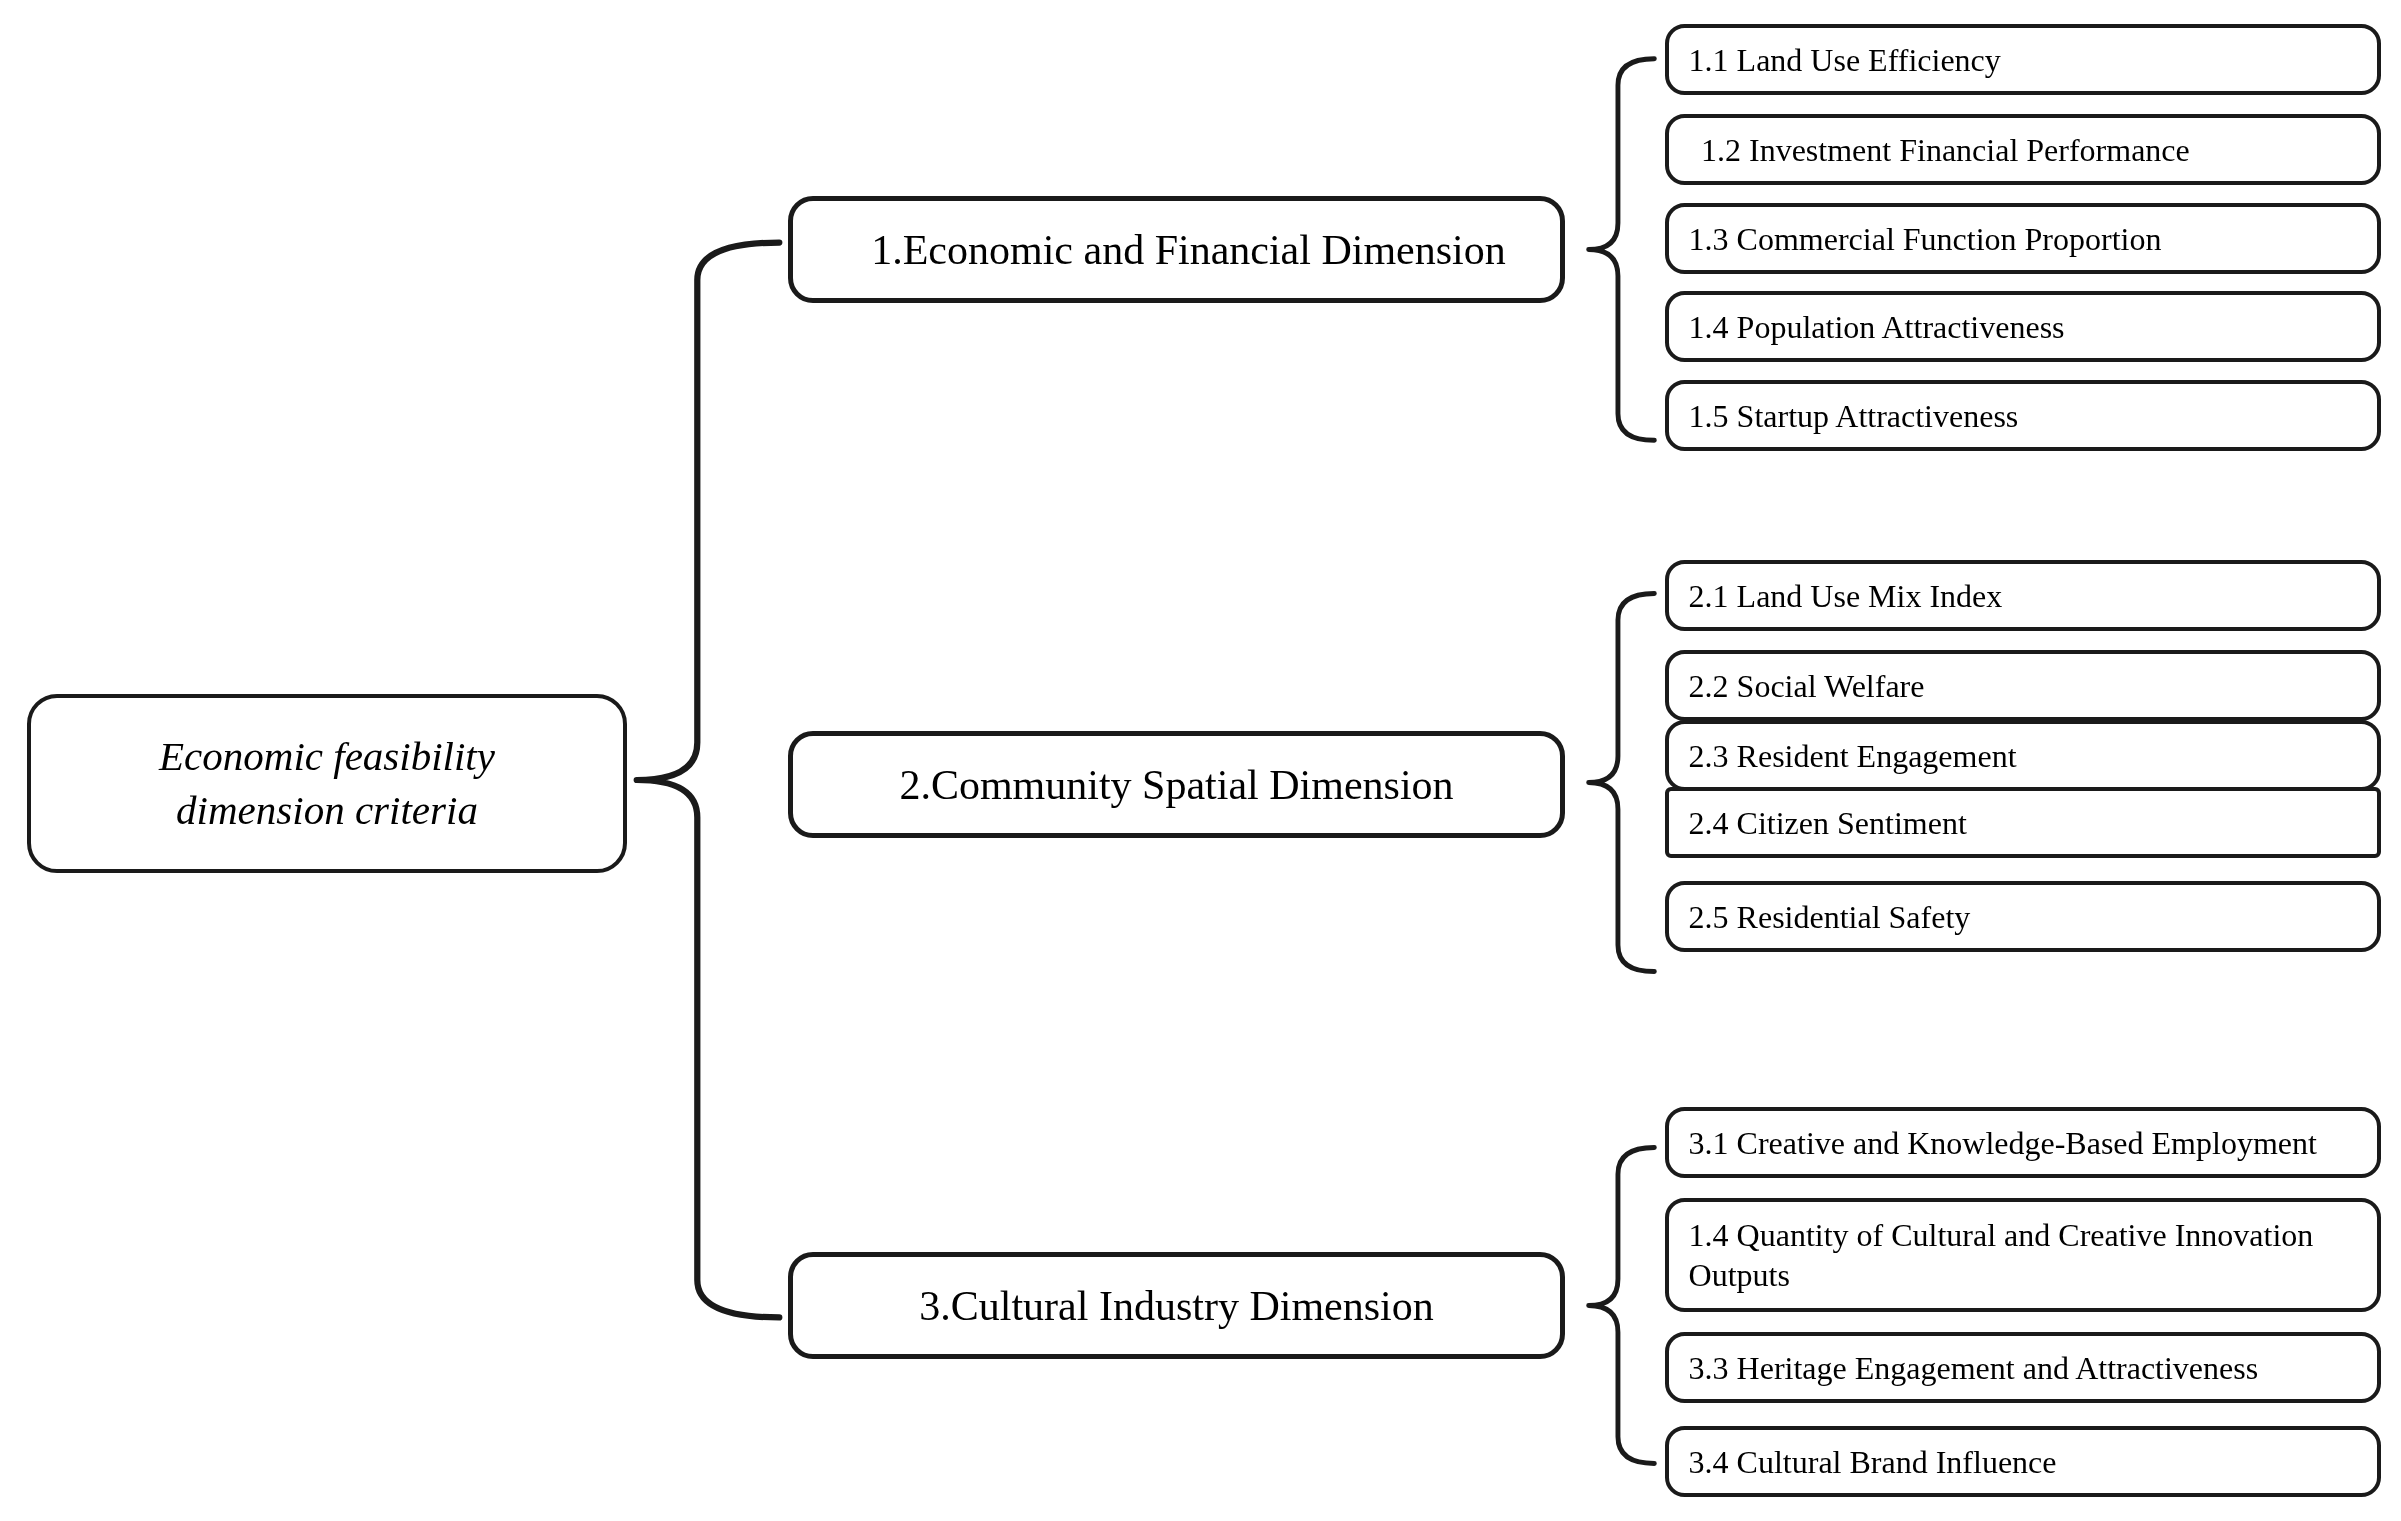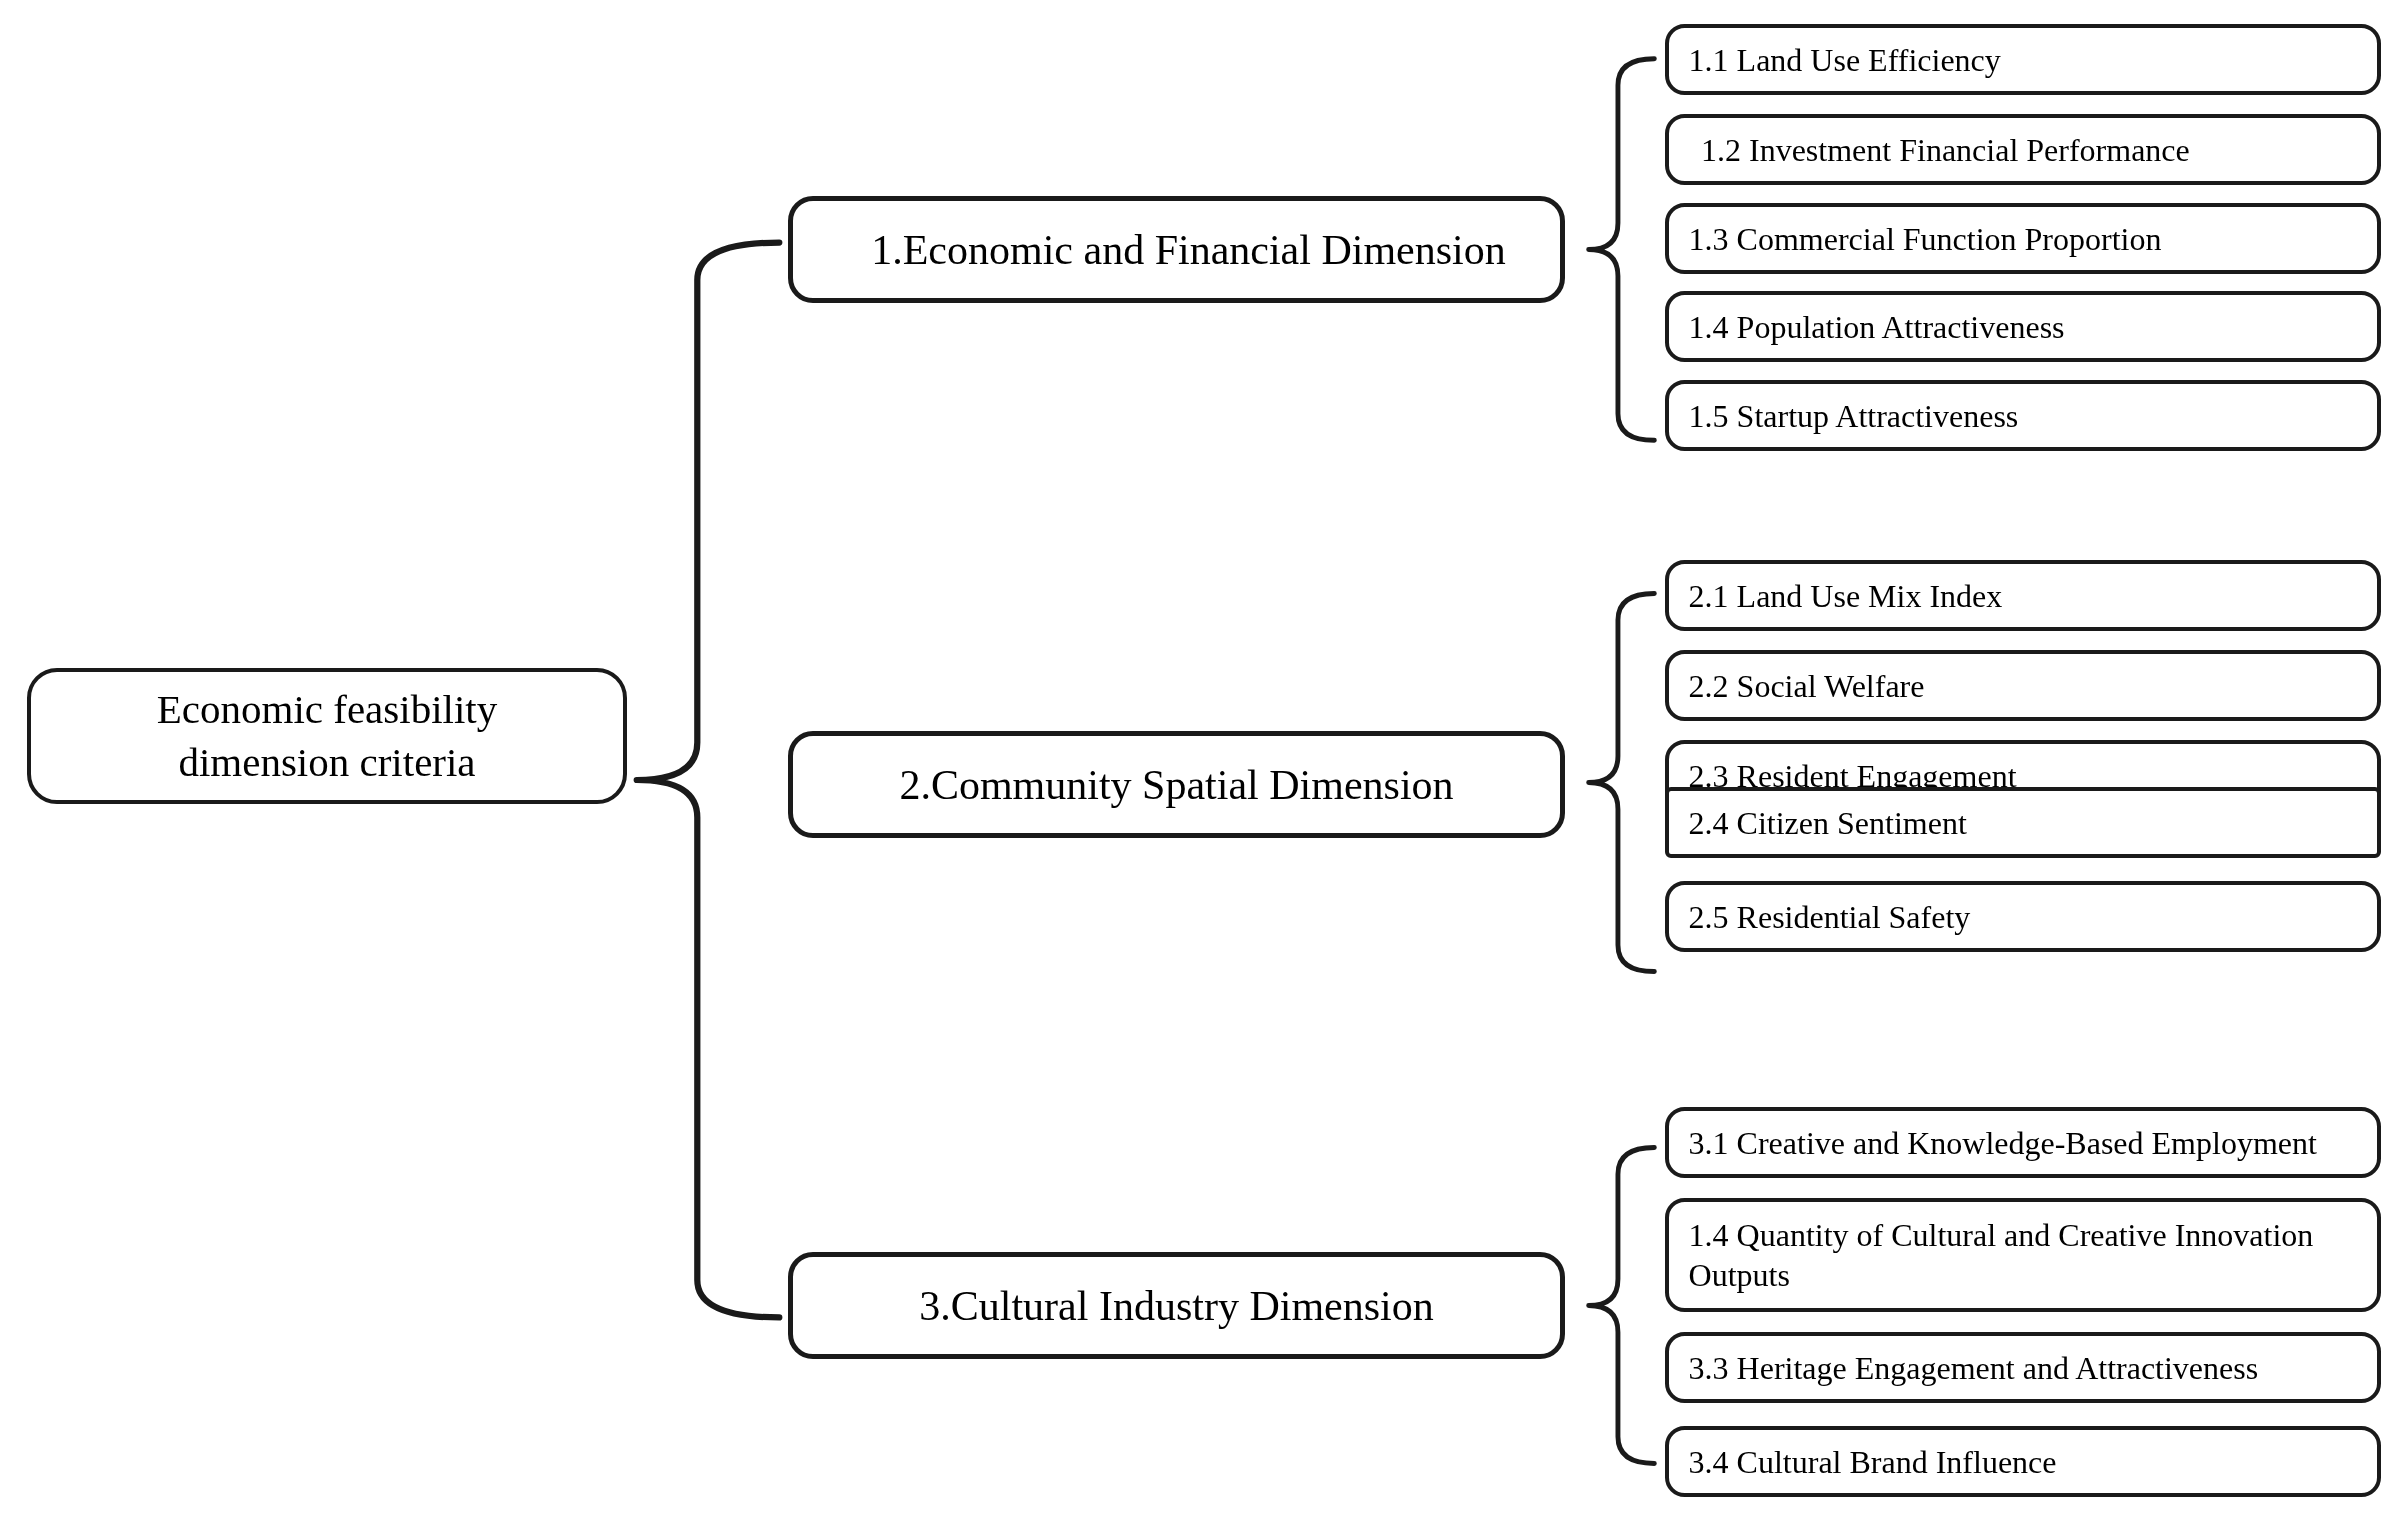--- a/index.html
+++ b/index.html
@@ -14,26 +14,27 @@
   }
   .node {
     position: absolute;
     box-sizing: border-box;
     background: #ffffff;
     border: 4.5px solid #1a1a1a;
     display: flex;
     align-items: center;
   }
   .root-box {
-    left: 27px; top: 668px; width: 600px; height: 136px;
+    left: 27px; top: 694px; width: 600px; height: 179px;
     border-radius: 30px;
     justify-content: center;
     text-align: center;
     font-size: 41px;
     line-height: 1.3;
+    font-style: italic;
   }
   .root-box .wrap { max-width: 463px; }
   .dim-box {
     left: 788px; width: 777px; height: 107px;
     border: 5.3px solid #1a1a1a;
     border-radius: 25px;
     justify-content: center;
     text-align: center;
     font-size: 42px;
   }
@@ -105,21 +106,21 @@
   <div class="node leaf-box" style="top:380px;">
     <div>1.5 Startup Attractiveness</div>
   </div>
 
   <div class="node leaf-box" style="top:560px;">
     <div>2.1 Land Use Mix Index</div>
   </div>
   <div class="node leaf-box" style="top:650px;">
     <div>2.2 Social Welfare</div>
   </div>
-  <div class="node leaf-box" style="top:740px;">
+  <div class="node leaf-box" style="top:720px;">
     <div>2.3 Resident Engagement</div>
   </div>
   <div class="node leaf-box" style="top:787px;border-radius:6px;">
     <div>2.4 Citizen Sentiment</div>
   </div>
   <div class="node leaf-box" style="top:881px;">
     <div>2.5 Residential Safety</div>
   </div>
 
   <div class="node leaf-box" style="top:1107px;">

